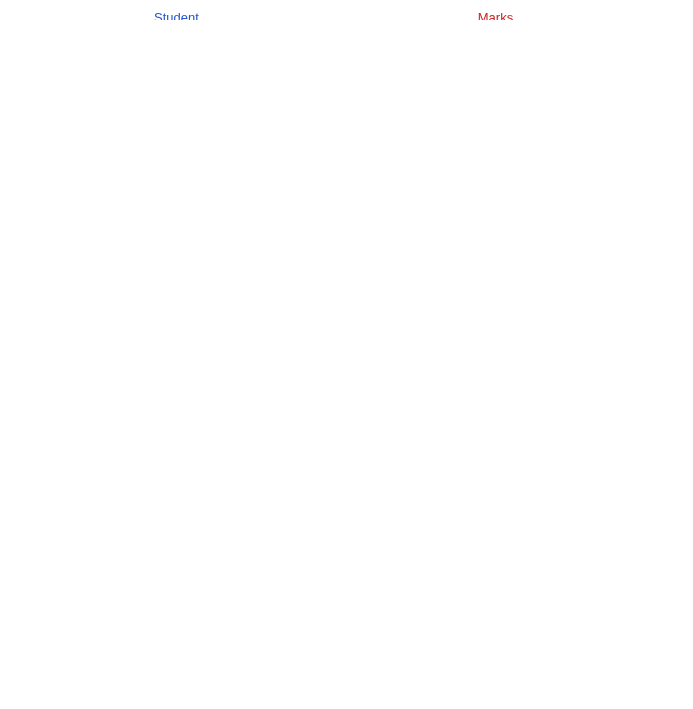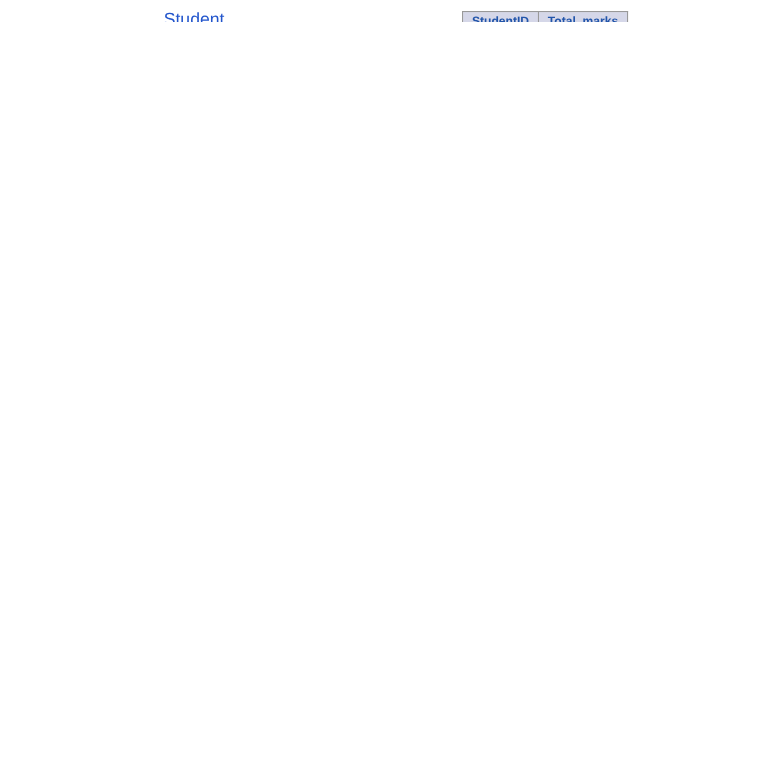--- a/index.html
+++ b/index.html
@@ -27,21 +27,21 @@
     padding: 3px 8px;
     border: 1px solid #999;
     background: #eee;
     color: #333;
   }
   .table tr:nth-child(even) td {
     background: #e0e0e0;
   }
   .title {
     color: #2255cc;
-    font-size: 16px;
+    font-size: 13px;
     text-align: center;
     margin-bottom: 4px;
   }
   .title-red {
     color: #cc2222;
   }
   .block {
     position: absolute;
   }
   .query-text {
@@ -121,20 +121,21 @@
         </tr>
     <tr>
           <td>V004</td>
           <td>Adelphos</td>
         </tr>
   </tbody>
     </table>
 </div>
 
 <div class="block" style="left:420px; top:10px;">
+  <div class="title title-red">Marks</div>
   <table class="table">
     <tbody>
         <tr>
           <th>StudentID</th>
           <th>Total_marks</th>
         </tr>
     <tr>
           <td>V001</td>
           <td style="text-align:right">95</td>
         </tr>

